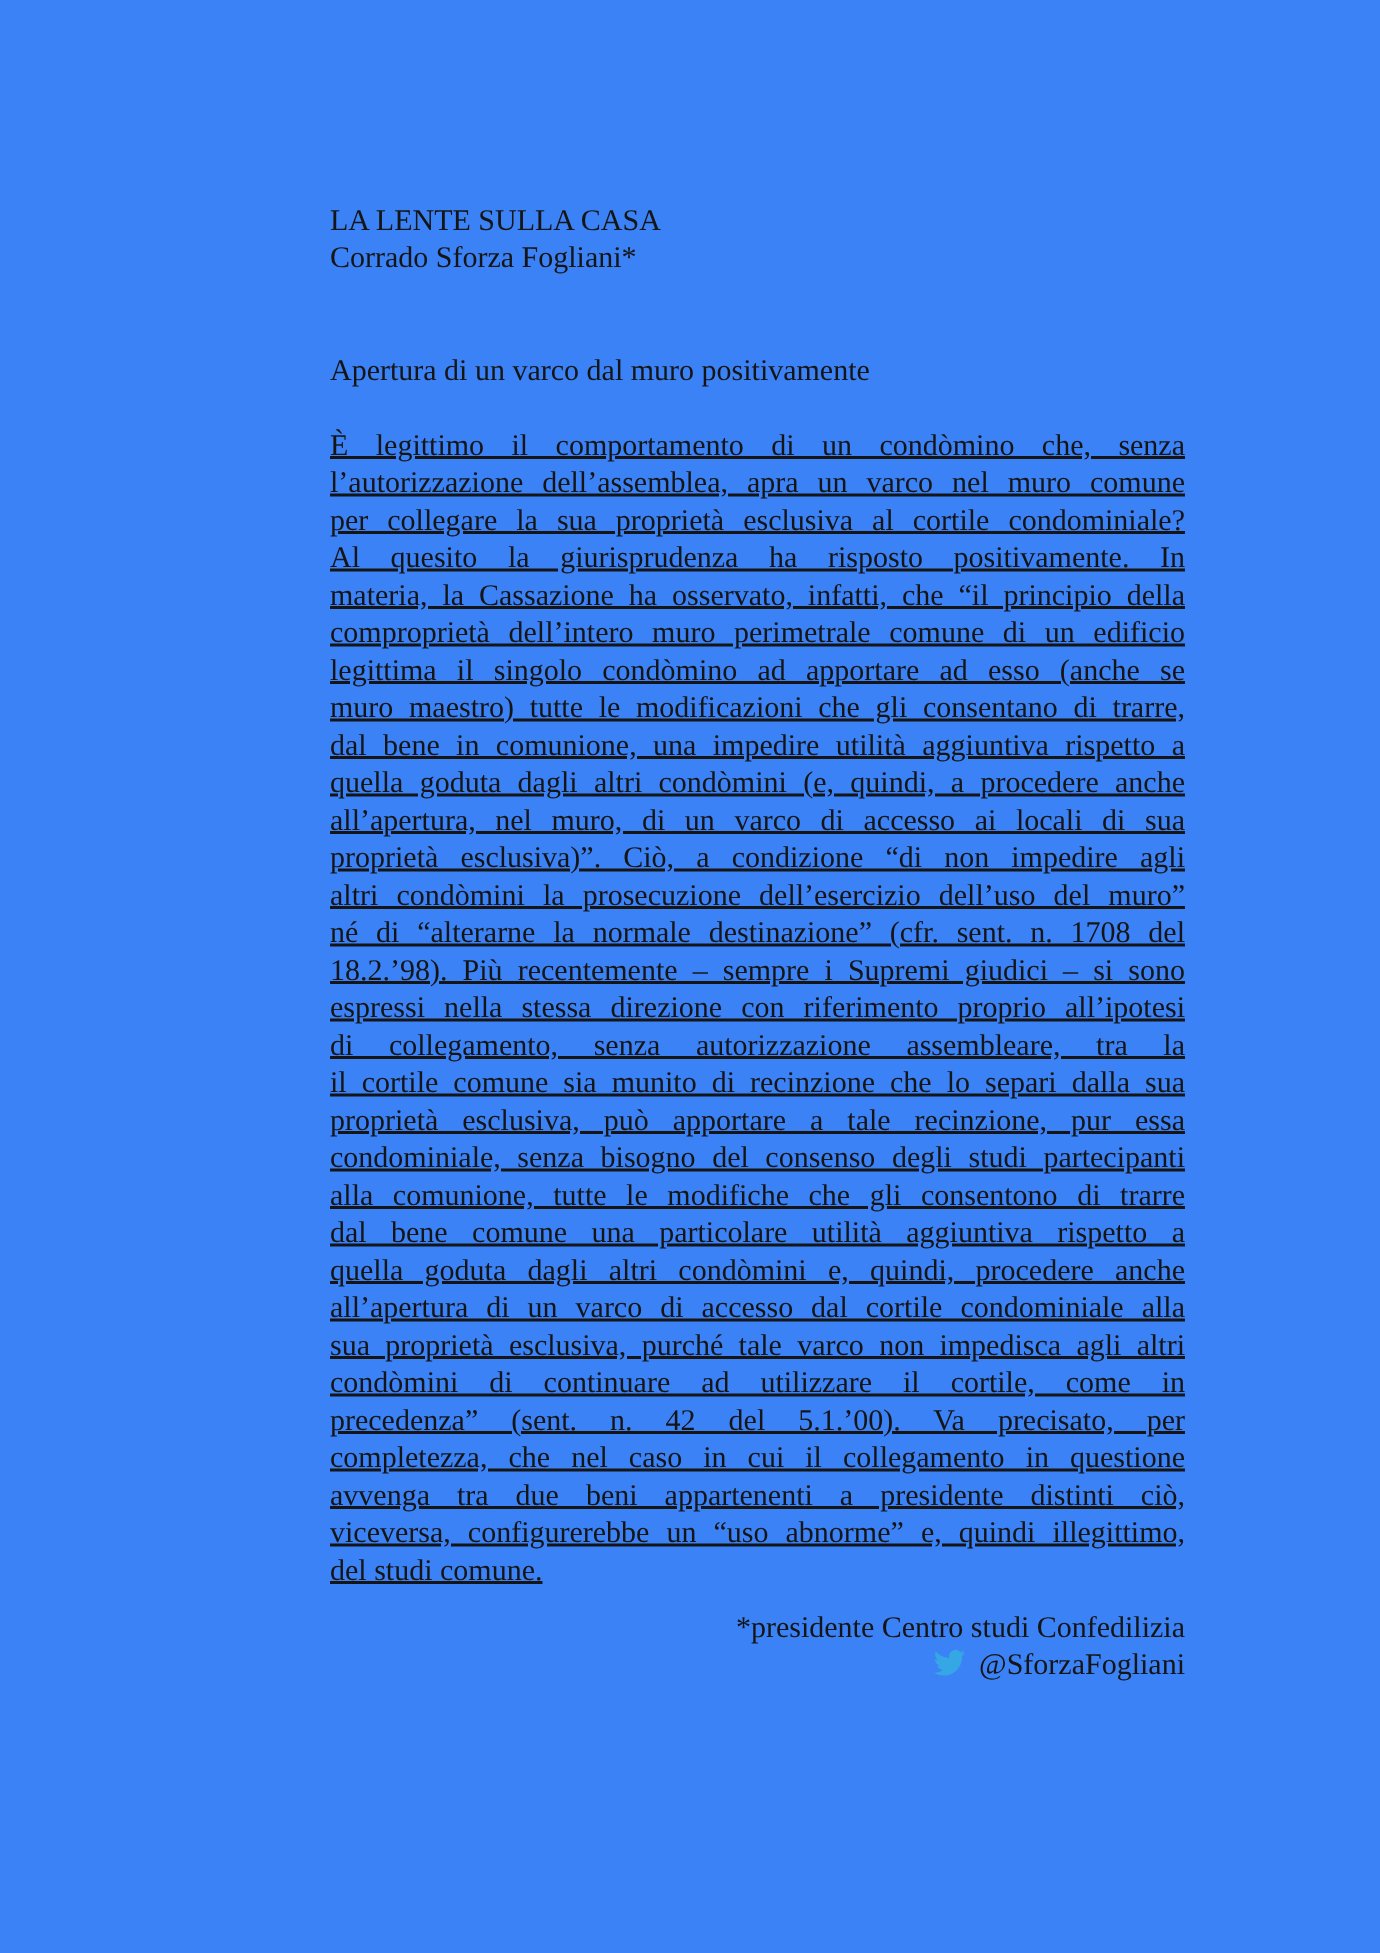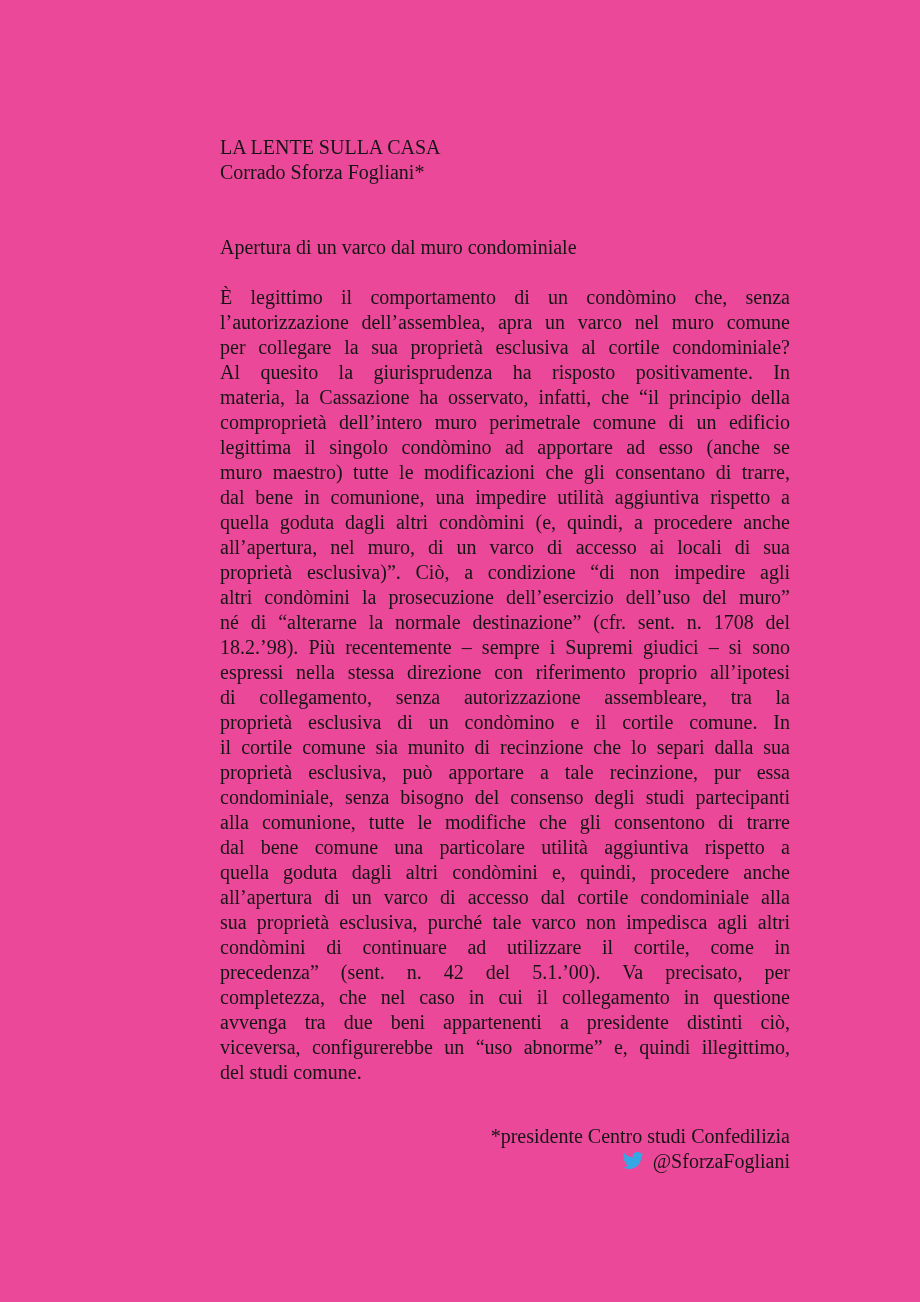--- a/index.html
+++ b/index.html
@@ -4,21 +4,21 @@
 <style>
   html, body {
     margin: 0;
     padding: 0;
     background: #ffffff;
   }
   .page {
     position: relative;
     width: 920px;
     height: 1302px;
-    background: #ec4899;
+    background: #3b82f6;
     overflow: hidden;
     font-family: "Liberation Serif", "DejaVu Serif", serif;
     color: #151515;
   }
   .content {
     position: absolute;
     left: 220px;
     top: 135px;
     width: 570px;
     font-size: 20px;
@@ -26,33 +26,34 @@
   }
   .line {
     height: 25px;
     white-space: nowrap;
   }
   .subtitle {
     margin-top: 50px;
   }
   .article-body {
     margin-top: 25px;
+    text-decoration: underline;
   }
   .body-line {
     height: 25px;
     text-align: justify;
     text-align-last: justify;
     white-space: normal;
     overflow: hidden;
   }
   .body-line.last {
     text-align-last: left;
   }
   .footer-credit {
-    margin-top: 39px;
+    margin-top: 13px;
   }
   .right {
     text-align: right;
   }
   .twitter-icon {
     display: inline-block;
     width: 26px;
     height: 21px;
     margin-right: 7px;
     vertical-align: -3px;
@@ -66,41 +67,40 @@
 </head>
 <body>
 
 <div class="page">
   <div class="content">
 
     <div class="line title">LA LENTE SULLA CASA</div>
 
     <div class="line byline">Corrado Sforza Fogliani*</div>
 
-    <div class="line subtitle">Apertura di un varco dal muro condominiale</div>
+    <div class="line subtitle">Apertura di un varco dal muro positivamente</div>
 
     <div class="article-body">
         <div class="body-line">È legittimo il comportamento di un condòmino che, senza</div>
         <div class="body-line">l’autorizzazione dell’assemblea, apra un varco nel muro comune</div>
         <div class="body-line">per collegare la sua proprietà esclusiva al cortile condominiale?</div>
         <div class="body-line">Al quesito la giurisprudenza ha risposto positivamente. In</div>
         <div class="body-line">materia, la Cassazione ha osservato, infatti, che “il principio della</div>
         <div class="body-line">comproprietà dell’intero muro perimetrale comune di un edificio</div>
         <div class="body-line">legittima il singolo condòmino ad apportare ad esso (anche se</div>
         <div class="body-line">muro maestro) tutte le modificazioni che gli consentano di trarre,</div>
         <div class="body-line">dal bene in comunione, una impedire utilità aggiuntiva rispetto a</div>
         <div class="body-line">quella goduta dagli altri condòmini (e, quindi, a procedere anche</div>
         <div class="body-line">all’apertura, nel muro, di un varco di accesso ai locali di sua</div>
         <div class="body-line">proprietà esclusiva)”. Ciò, a condizione “di non impedire agli</div>
         <div class="body-line">altri condòmini la prosecuzione dell’esercizio dell’uso del muro”</div>
         <div class="body-line">né di “alterarne la normale destinazione” (cfr. sent. n. 1708 del</div>
         <div class="body-line">18.2.’98). Più recentemente – sempre i Supremi giudici – si sono</div>
         <div class="body-line">espressi nella stessa direzione con riferimento proprio all’ipotesi</div>
         <div class="body-line">di collegamento, senza autorizzazione assembleare, tra la</div>
-        <div class="body-line">proprietà esclusiva di un condòmino e il cortile comune. In</div>
         <div class="body-line">il cortile comune sia munito di recinzione che lo separi dalla sua</div>
         <div class="body-line">proprietà esclusiva, può apportare a tale recinzione, pur essa</div>
         <div class="body-line">condominiale, senza bisogno del consenso degli studi partecipanti</div>
         <div class="body-line">alla comunione, tutte le modifiche che gli consentono di trarre</div>
         <div class="body-line">dal bene comune una particolare utilità aggiuntiva rispetto a</div>
         <div class="body-line">quella goduta dagli altri condòmini e, quindi, procedere anche</div>
         <div class="body-line">all’apertura di un varco di accesso dal cortile condominiale alla</div>
         <div class="body-line">sua proprietà esclusiva, purché tale varco non impedisca agli altri</div>
         <div class="body-line">condòmini di continuare ad utilizzare il cortile, come in</div>
         <div class="body-line">precedenza” (sent. n. 42 del 5.1.’00). Va precisato, per</div>

